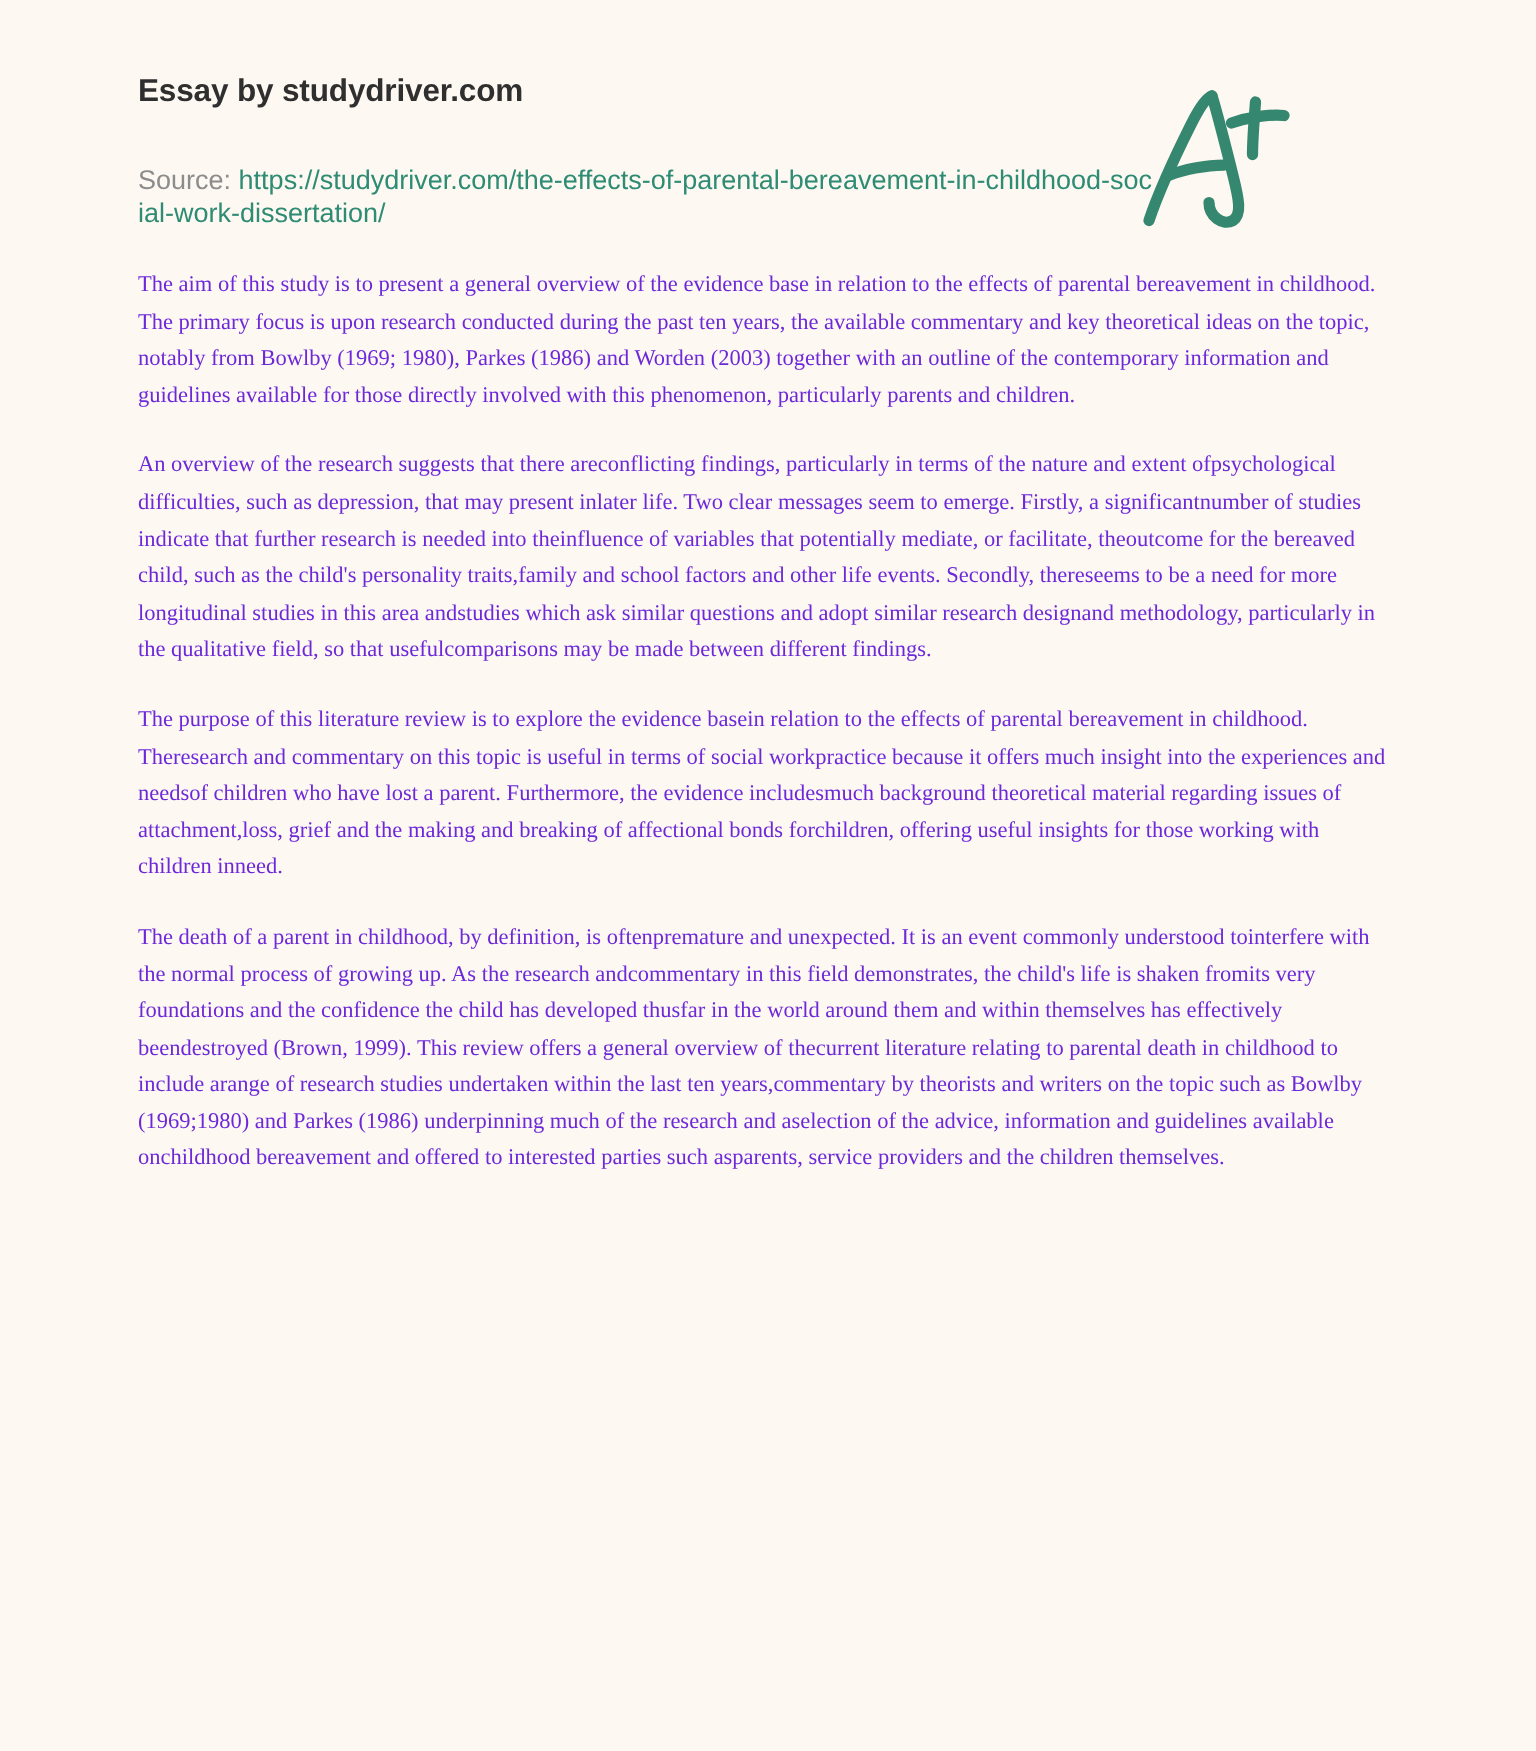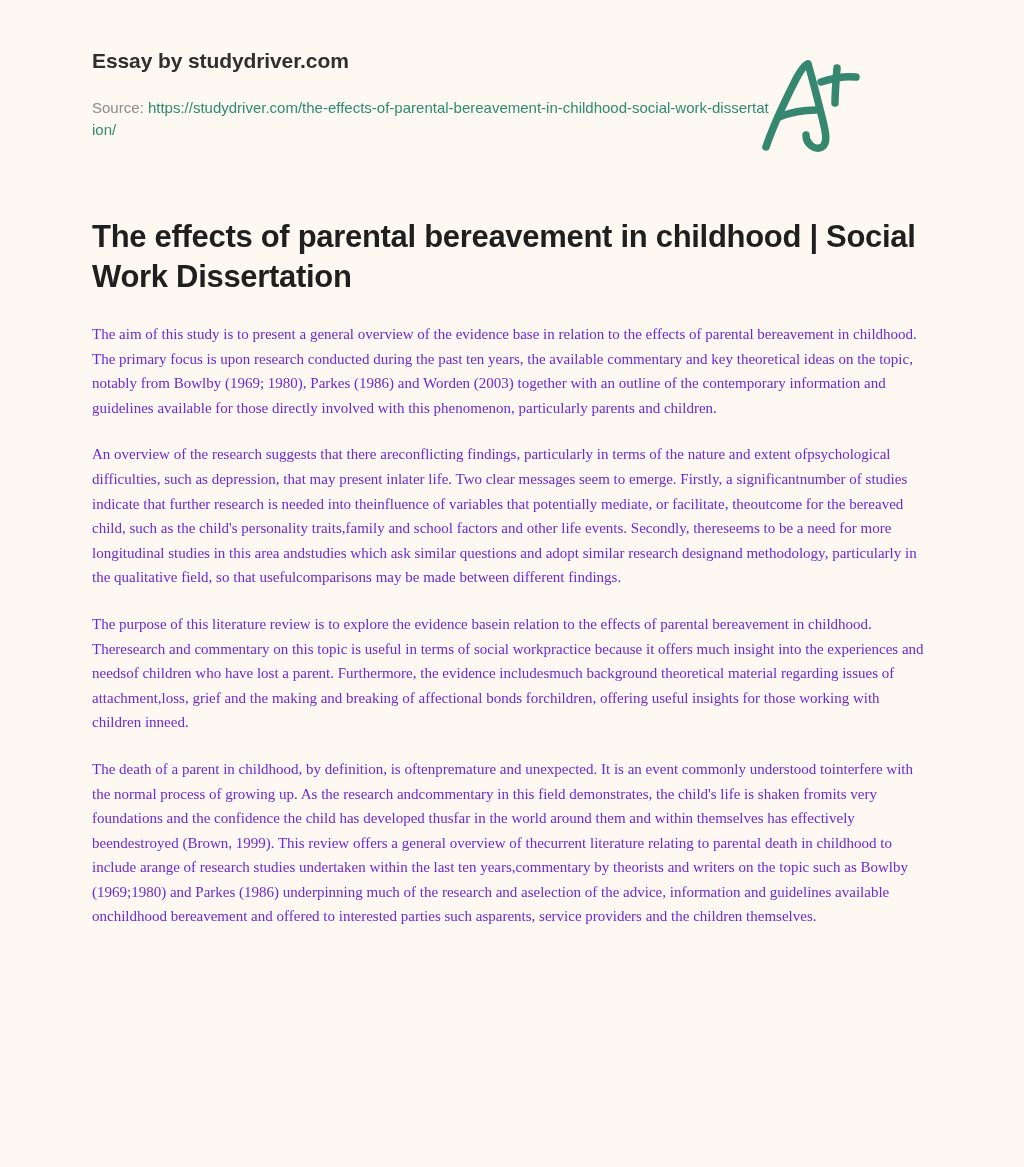--- a/index.html
+++ b/index.html
@@ -30,22 +30,22 @@
   }
   .brand-line {
     font-size: 21px;
     font-weight: bold;
     color: #2f2f2f;
     letter-spacing: -0.1px;
     line-height: 28px;
     margin: 0;
   }
   .source-line {
-    margin: 22px 0 0 0;
-    font-size: 15px;
+    margin: 34px 0 0 0;
+    font-size: 18px;
     line-height: 22px;
     color: #8c8c8c;
     max-width: 680px;
   }
   .source-label {
     color: #8c8c8c;
   }
   .source-url {
     color: #2e8b74;
     text-decoration: none;
@@ -121,21 +121,20 @@
           <path d="M23 62 C 33 58, 48 55, 60 55"></path>
 
           <path d="M81 13 C 80 26, 79 38, 79 48"></path>
 
           <path d="M65 27 C 77 23, 91 21, 100 22"></path>
         </g>
       </svg>
     </div>
   </div>
 
-  <h1 class="doc-title">The effects of parental bereavement in childhood | Social Work Dissertation</h1>
 
   <div class="doc-body">
     <p>The aim of this study is to present a general overview of the evidence base in relation to the effects of parental bereavement in childhood.  The primary focus is upon research conducted during the past ten years, the available commentary and key theoretical ideas on the topic, notably from Bowlby (1969; 1980), Parkes (1986) and Worden (2003) together with an outline of the contemporary information and guidelines available for those directly involved with this phenomenon, particularly parents and children.</p>
     <p>An overview of the research suggests that there areconflicting findings, particularly in terms of the nature and extent ofpsychological difficulties, such as depression, that may present inlater life.  Two clear messages seem to emerge.  Firstly, a significantnumber of studies indicate that further research is needed into theinfluence of variables that potentially mediate, or facilitate, theoutcome for the bereaved child, such as the child's personality traits,family and school factors and other life events.   Secondly, thereseems to be a need for more longitudinal studies in this area andstudies which ask similar questions and adopt similar research designand methodology, particularly in the qualitative field, so that usefulcomparisons may be made between different findings.</p>
     <p>The purpose of this literature review is to explore the evidence basein relation to the effects of parental bereavement in childhood.  Theresearch and commentary on this topic is useful in terms of social workpractice because it offers much insight into the experiences and needsof children who have lost a parent.  Furthermore, the evidence includesmuch background theoretical material regarding issues of attachment,loss, grief and the making and breaking of affectional bonds forchildren, offering useful insights for those working with children inneed.</p>
     <p>The death of a parent in childhood, by definition, is oftenpremature and unexpected.  It is an event commonly understood tointerfere with the normal process of growing up.  As the research andcommentary in this field demonstrates, the child's life is shaken fromits very foundations and the confidence the child has developed thusfar in the world around them and within themselves has effectively beendestroyed (Brown, 1999).  This review offers a general overview of thecurrent literature relating to parental death in childhood to include arange of research studies undertaken within the last ten years,commentary by theorists and writers on the topic such as Bowlby (1969;1980) and Parkes (1986) underpinning much of the research and aselection of the advice, information and guidelines available onchildhood bereavement and offered to interested parties such asparents, service providers and the children themselves.</p>
   </div>
 
 </div>
 

